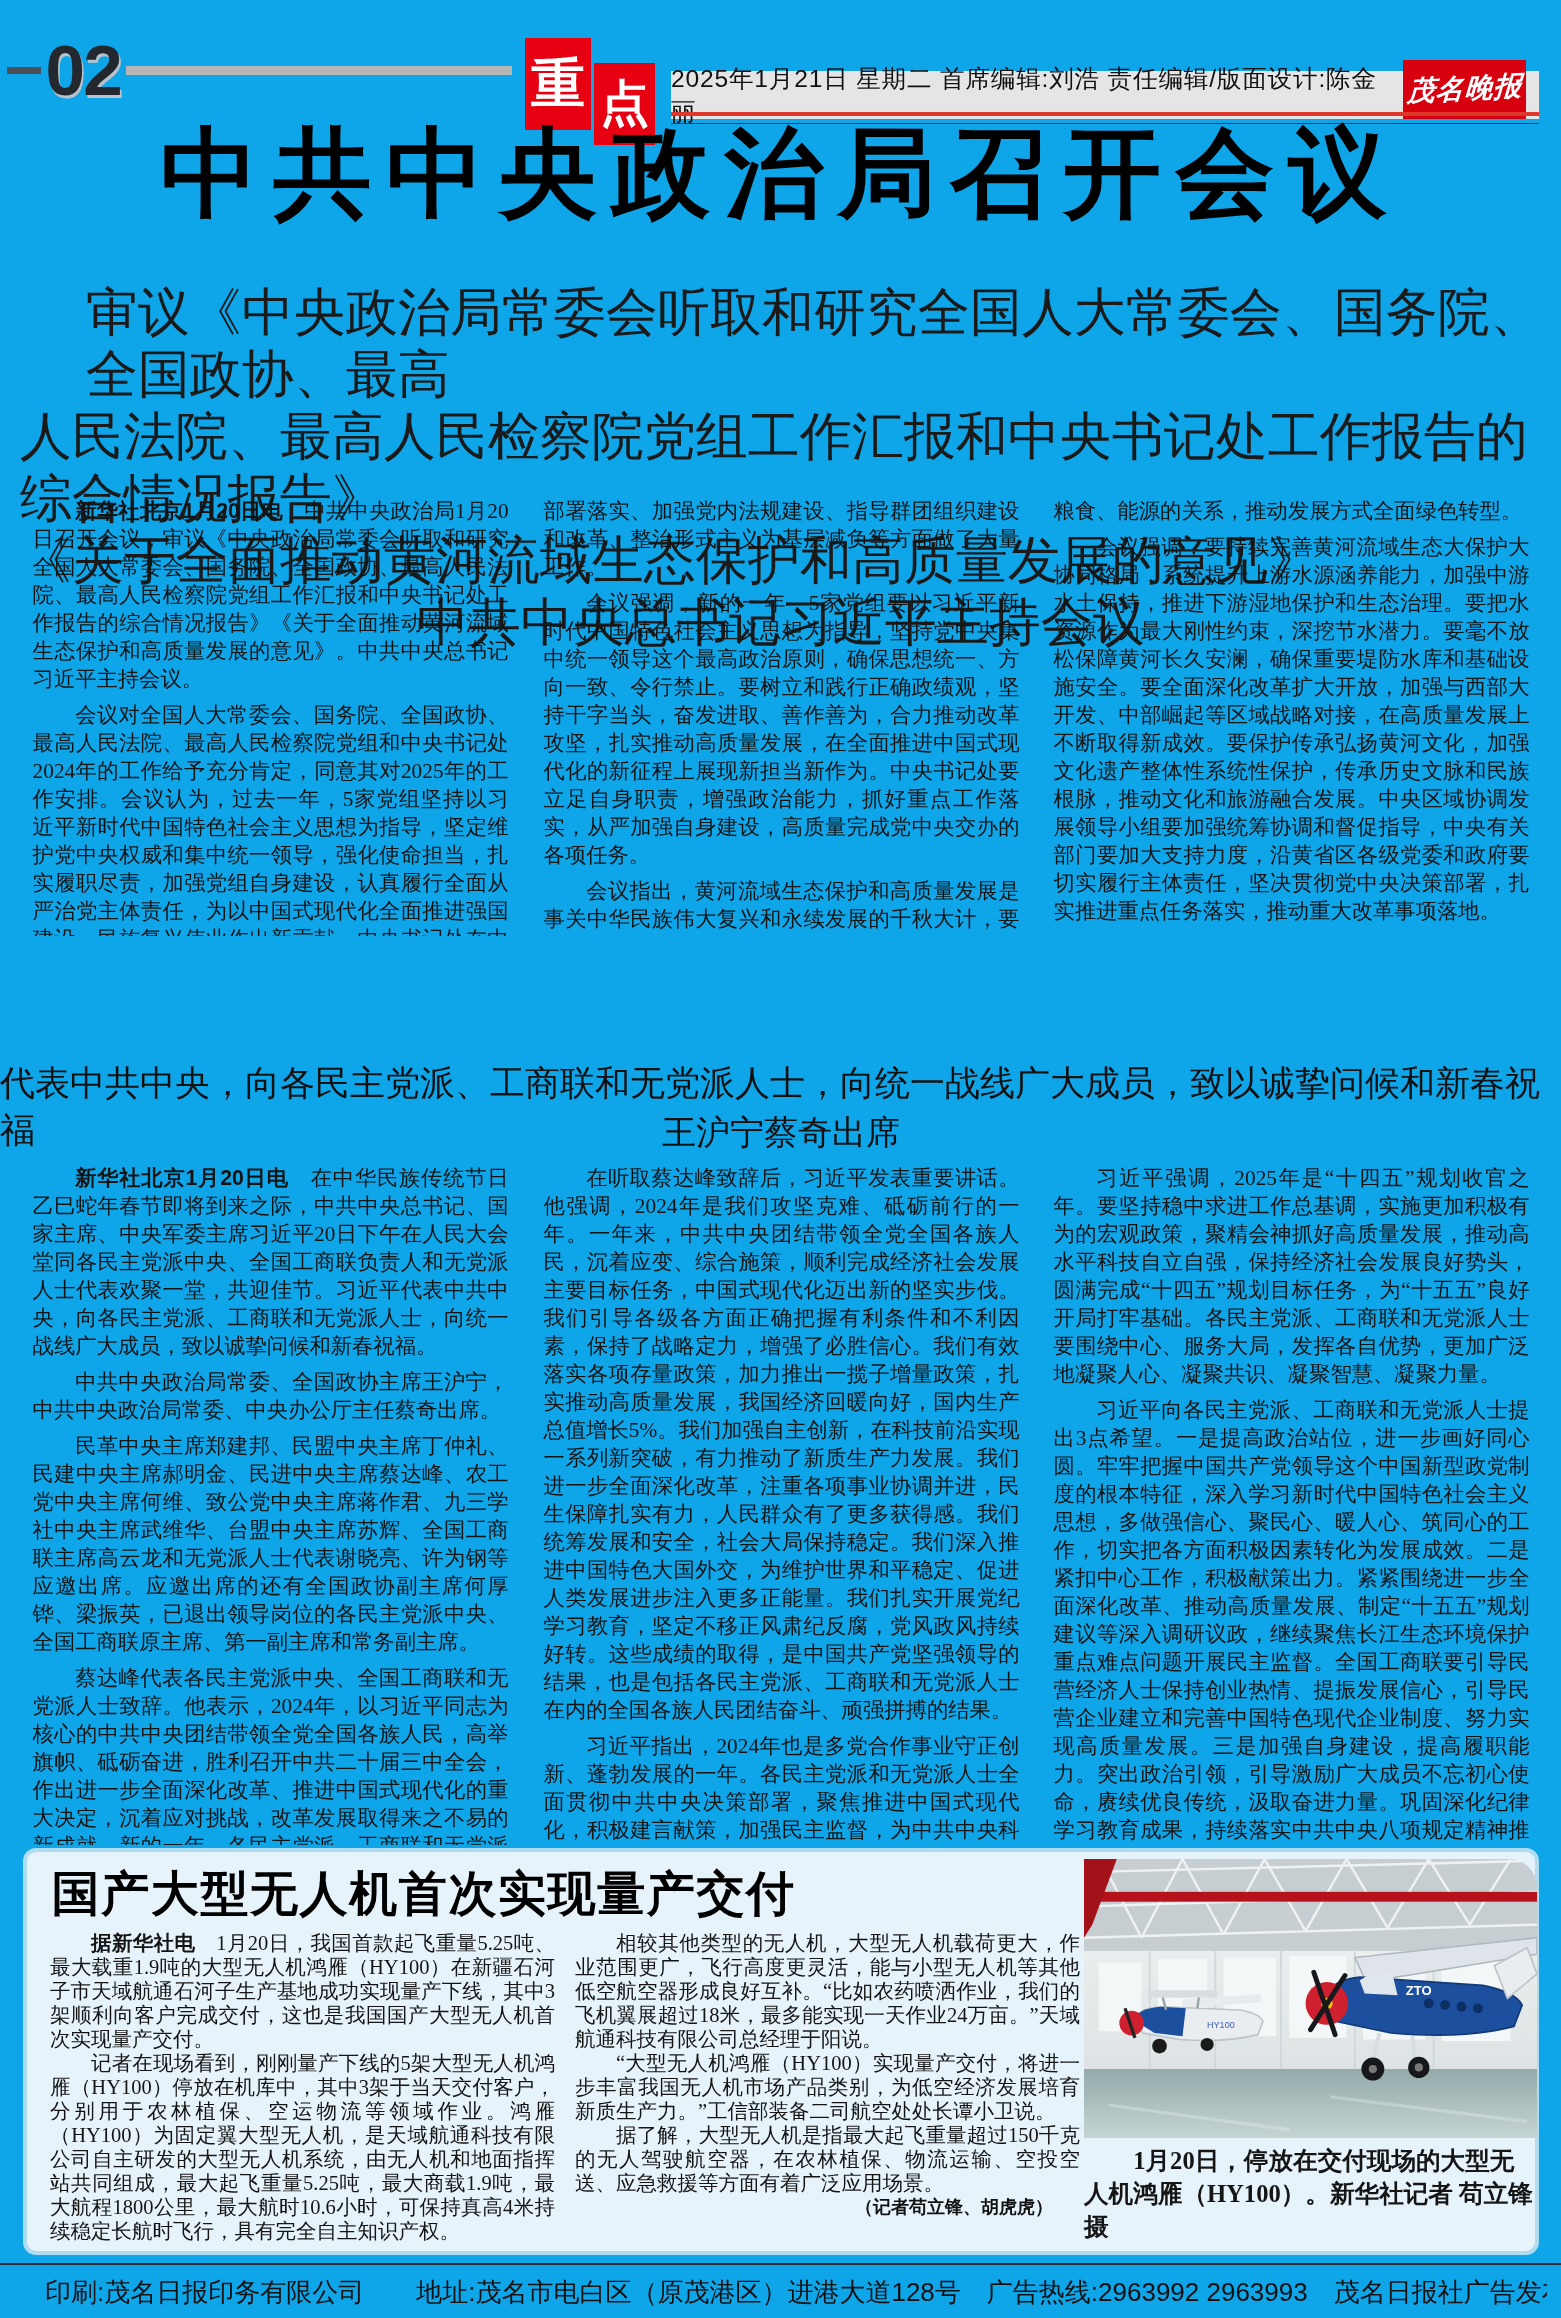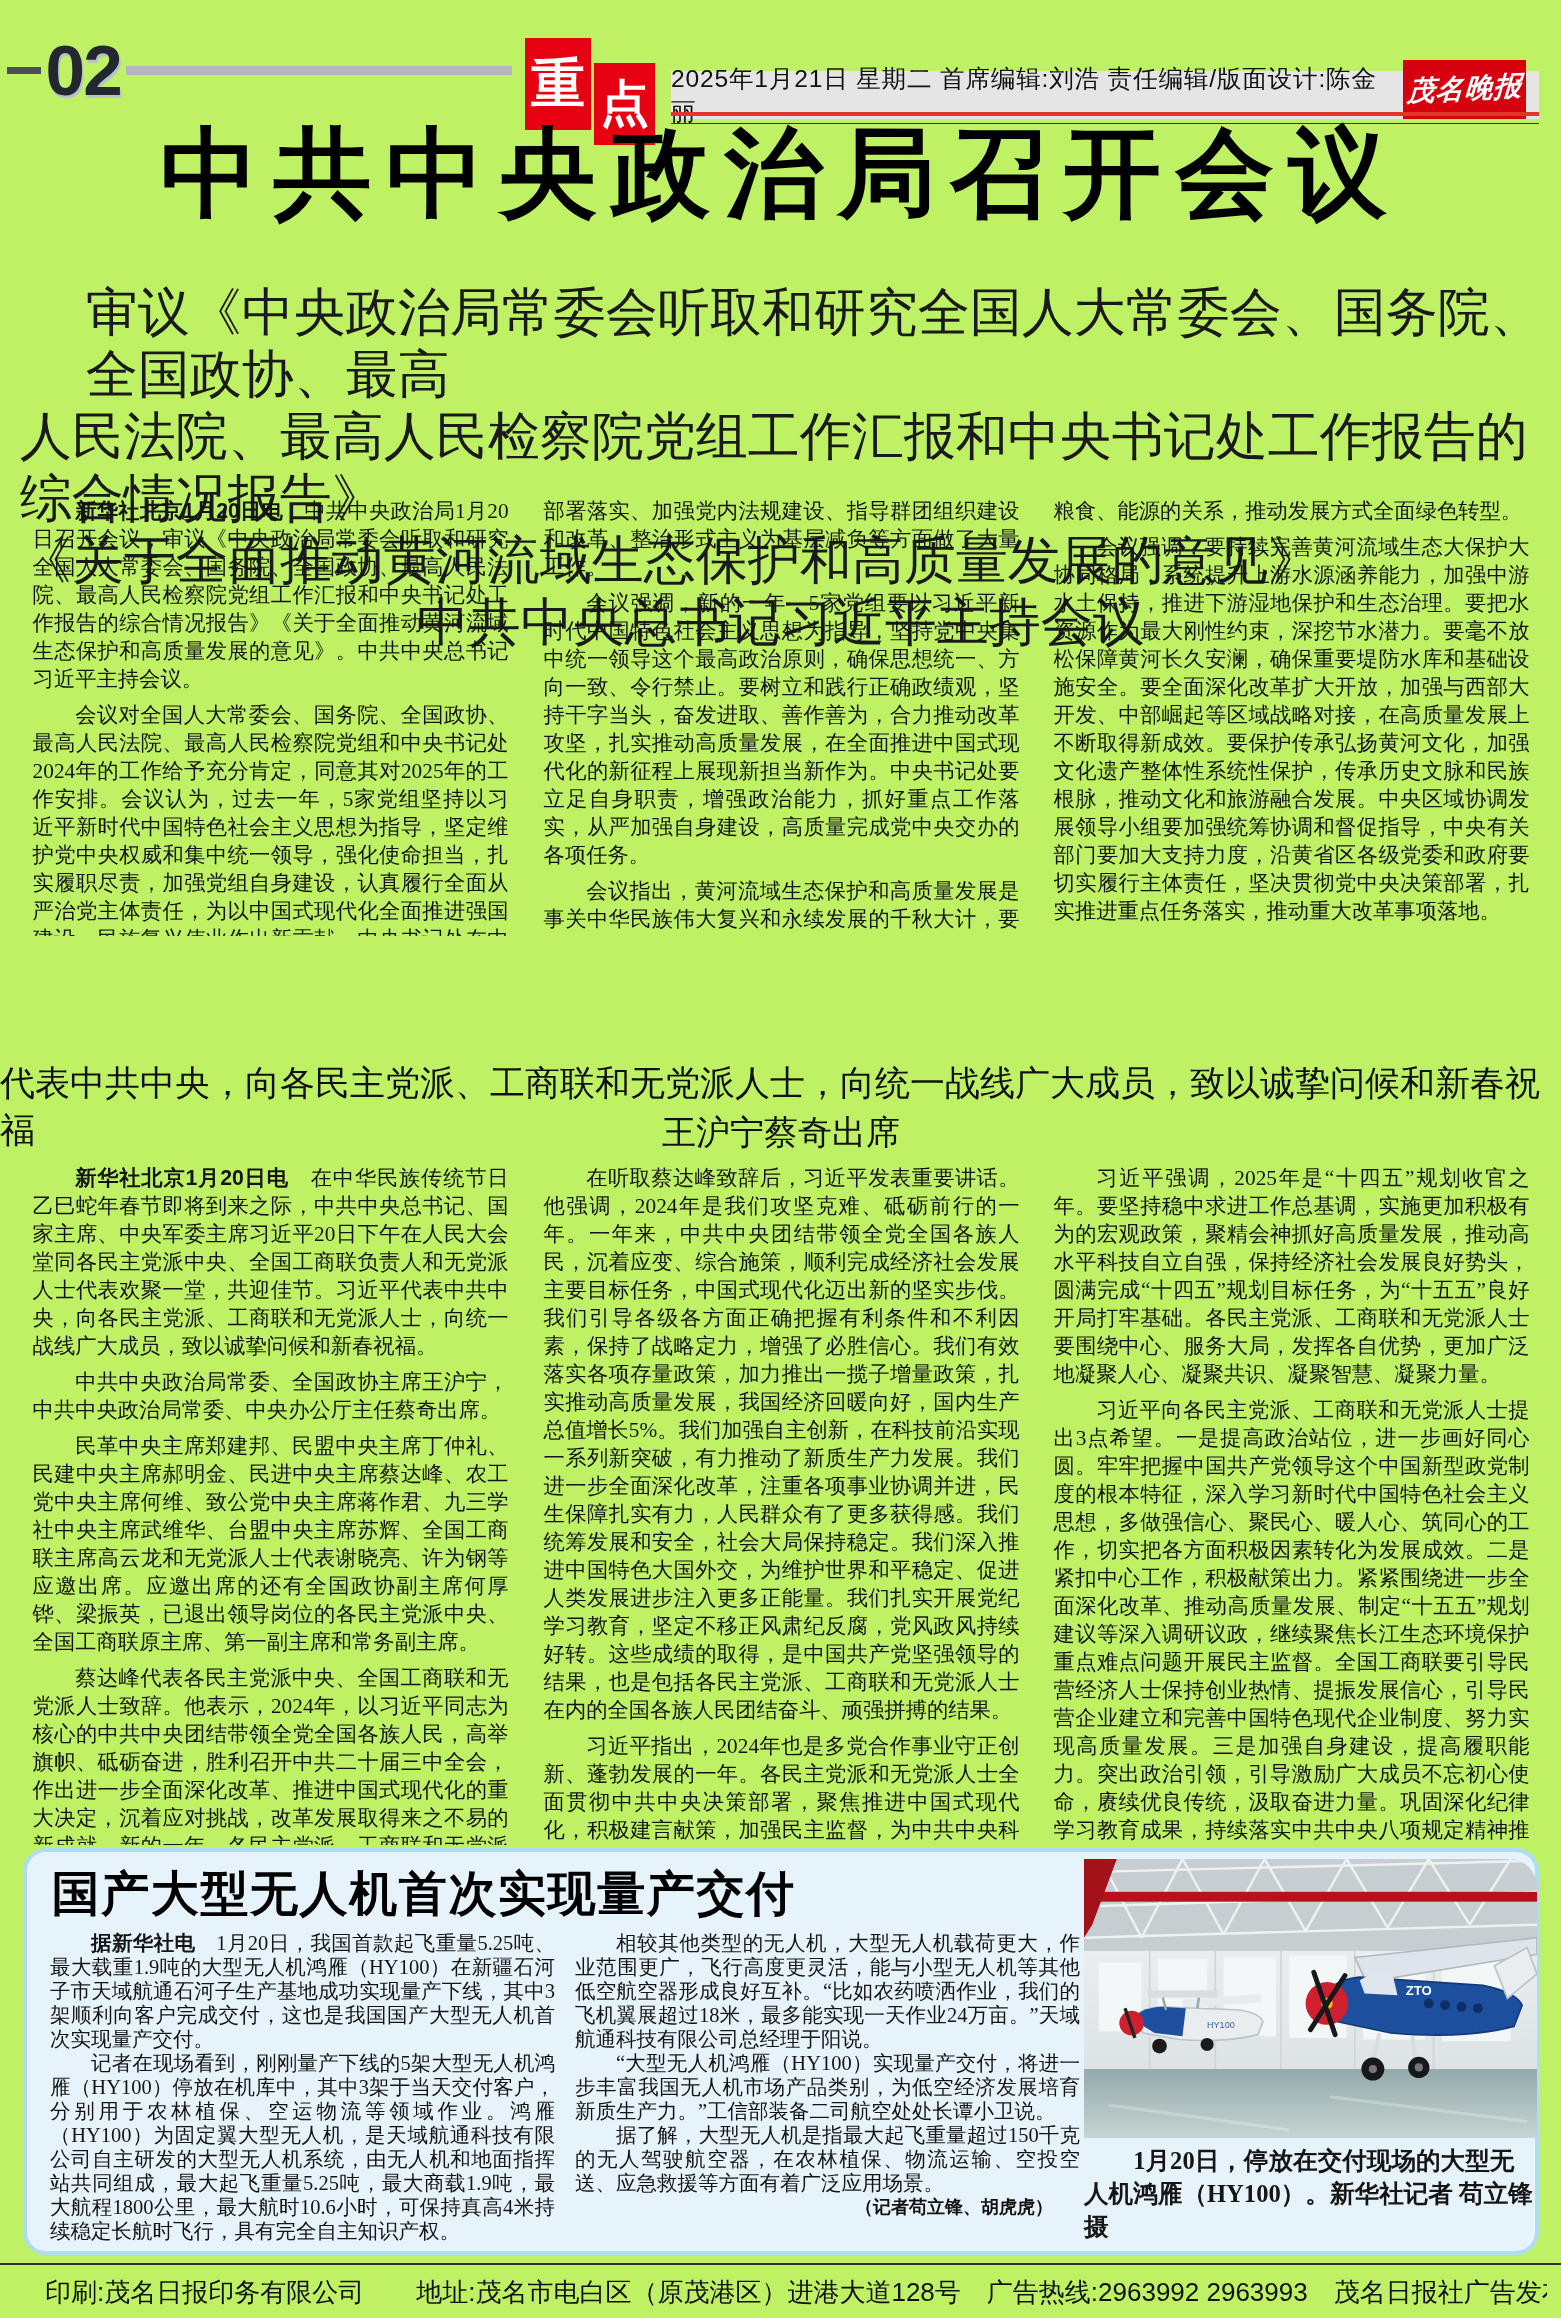--- a/index.html
+++ b/index.html
@@ -1,18 +1,18 @@
 <!DOCTYPE html>
 <html style="font-size:13px"><head>
 <meta charset="utf-8">
 <style>
   html,body{margin:0;padding:0;background:#888;}
   .page{
     position:relative;width:1562px;height:2319px;margin:0 auto;
-    background:#bef264;color:#111;overflow:hidden;
+    background:#0ea5e9;color:#111;overflow:hidden;
     font-family:"Liberation Serif", serif;
   }
   
   .pagenum-row{position:absolute;left:6.6px;top:31px;width:505px;height:79px;display:flex;align-items:center;}
   .pagenum-dash{width:34px;height:7.4px;background:#4a4e55;}
   .pagenum{font-family:"Liberation Sans",sans-serif;font-weight:bold;font-size:71px;color:#23272e;line-height:71px;margin:0 4.9px;letter-spacing:-1.6px;text-shadow:1.6px 2.5px 0 #b9c2cc;}
   .pagenum-bar{flex:1;height:8.2px;background:#b6b6b6;}
   .focus-badges{position:absolute;left:525px;top:38px;display:flex;}
   .badge{background:#e60012;color:#fff;display:flex;align-items:center;justify-content:center;
          font-family:"Liberation Sans",sans-serif;font-weight:bold;}
@@ -42,21 +42,21 @@
   .col p.lead b{font-family:"Liberation Sans",sans-serif;font-weight:bold;}
   
   .a2-headline{position:absolute;left:0;top:944px;width:100%;text-align:center;
     font-family:"Liberation Sans",sans-serif;font-weight:bold;font-size:89px;line-height:97px;color:#000;letter-spacing:4.9px;margin:0;}
   .a2-deck1{position:absolute;left:0;top:1060px;width:100%;text-align:left;
     font-family:"Liberation Sans",sans-serif;font-size:35px;color:#111;margin:0;}
   .a2-deck2{position:absolute;left:0;top:1110px;width:100%;text-align:center;
     font-family:"Liberation Sans",sans-serif;font-size:34px;color:#111;margin:0;}
   
   .blue-box{position:absolute;left:23px;top:1848px;width:1516px;height:407px;
-    background:#e6f3fa;border:4.1px solid #aedcf0;border-radius:23px;box-sizing:border-box;}
+    background:#e6f3fa;border:4.1px solid #aedcf0;border-radius:13px;box-sizing:border-box;}
   .drone-title{position:absolute;left:24.6px;top:9.8px;margin:0;
     font-family:"Liberation Sans",sans-serif;font-weight:bold;font-size:48px;letter-spacing:1.6px;color:#000;}
   .drone-col{position:absolute;top:79px;width:505px;height:314px;overflow:hidden;text-align:justify;}
   .drone-col p.para{margin:0;font-size:20.5px;line-height:24px;text-indent:2em;color:#141414;}
   .drone-col p.lead b{font-family:"Liberation Sans",sans-serif;font-weight:bold;}
   .drone-col-1{left:23px;} .drone-col-2{left:548px;}
   .byline{margin:0;font-size:18px;line-height:24.6px;text-align:right;padding-right:1.5em;
     font-family:"Liberation Sans",sans-serif;font-weight:bold;}
   .photo-wrap{position:absolute;left:1057px;top:6.6px;width:453px;height:279px;overflow:hidden;border-radius:0 28px 0 0;}
   .photo-caption{position:absolute;left:1057px;top:292px;width:453px;margin:0;

